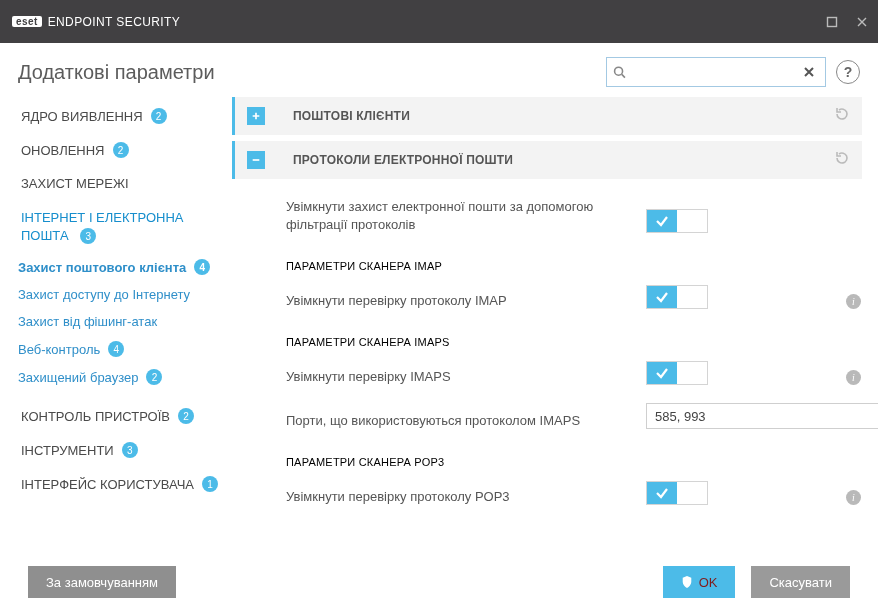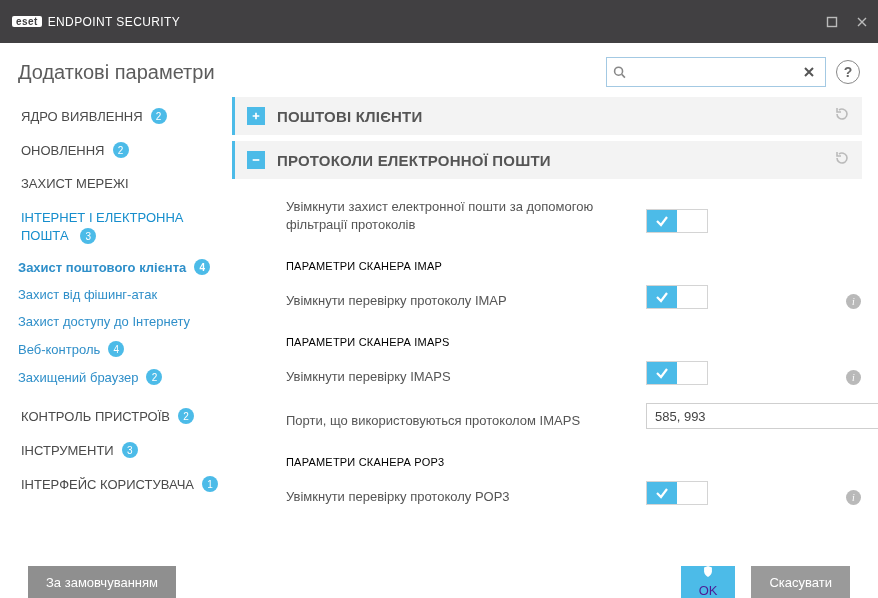--- a/index.html
+++ b/index.html
@@ -32,21 +32,21 @@
   .nav-sub { padding-left: 18px; font-size:13px; color:#2f8fc9; cursor:pointer; padding-top:6px; padding-bottom:6px; display:flex; align-items:center;}
   .nav-sub.selected { font-weight:700; border-left:3px solid #39a7dd; margin-left:-3px; padding-left:18px; background:transparent;}
   .badge { display:inline-flex; min-width:16px; height:16px; border-radius:50%; background:#4cbbe8; color:#fff; font-size:10px; align-items:center; justify-content:center; margin-left:8px; padding:0 4px;}
 
   .content { flex:1; overflow-y:auto; padding: 0 16px 0 0; }
 
   .section { margin-bottom: 6px; }
   .section-hdr { display:flex; align-items:center; background:#f3f3f3; border-left:3px solid #4cbbe8; padding:9px 12px; gap:12px; }
   .expander { width:18px; height:18px; background:#4cbbe8; display:flex; align-items:center; justify-content:center; cursor:pointer;}
   .expander svg { stroke:#fff; stroke-width:2; }
-  .section-title { font-weight:700; font-size:15px; color:#555; letter-spacing:0.2px;}
+  .section-title { font-weight:700; font-size:12px; color:#555; letter-spacing:0.2px;margin-left:16px;}
   .section-reset { margin-left:auto; cursor:pointer; opacity:0.45; }
   .section-reset svg { stroke:#777; fill:none; stroke-width:1.6; width:16px; height:16px;}
 
   .section-body { padding: 10px 12px 18px 54px; }
   .row { display:flex; align-items:flex-end; padding:9px 0; font-size:13px; color:#555; }
   .row .label { flex: 0 0 360px; padding-right:16px; line-height:1.35;}
   .row .control { flex: 0 0 200px; }
   .row .info { margin-left:auto; width:18px; display:flex; justify-content:center;}
   .info-icon { width:15px; height:15px; border-radius:50%; background:#b9b9b9; color:#fff; font-size:10px; font-style:italic; font-family: Georgia, serif; display:flex; align-items:center; justify-content:center; cursor:pointer;}
   .subhdr { font-weight:400; font-size:11px; color:#000000; padding: 18px 0 4px 0; letter-spacing:0.2px;}
@@ -57,21 +57,21 @@
   .toggle .on { background:#4cbbe8; }
   .toggle .on svg { stroke:#fff; stroke-width:2.2; fill:none; width:14px; height:14px;}
   .toggle .off { background:#fff; }
 
   .textinput { width: 236px; height:26px; border:1px solid #cfcfcf; padding:0 8px; font-size:13px; color:#444; outline:none;}
 
   
   .footer { height:58px; display:flex; align-items:center; padding: 0 28px; border-top: 0; }
   .btn { height:32px; padding: 0 18px; border:none; font-size:13px; cursor:pointer; display:inline-flex; align-items:center; gap:6px;}
   .btn-default { background:#8f8f8f; color:#fff; }
-  .btn-primary { background:#4cbbe8; color:#4c1d95;flex-direction:column; }
+  .btn-primary { background:#4cbbe8; color:#7f1d1d; }
   .btn-secondary { background:#9a9a9a; color:#fff; }
   .footer .right { margin-left:auto; display:flex; gap:16px;}
   .btn-primary svg { fill:#fff; width:12px; height:12px;}
 
 </style>
 </head>
 <body>
 
 <div class="titlebar">
   <div class="brand">
@@ -128,24 +128,24 @@
 
     <div class="nav-item active-group" style="display:block; line-height:1.35;">
       <span>ІНТЕРНЕТ І ЕЛЕКТРОННА ПОШТА</span>
       <span class="badge">3</span>
     </div>
     <div class="nav-sub selected">
       <span>Захист поштового клієнта</span>
       <span class="badge">4</span>
     </div>
     <div class="nav-sub">
+      <span>Захист доступу до Інтернету</span>
+    </div>
+    <div class="nav-sub">
       <span>Захист від фішинг-атак</span>
-    </div>
-    <div class="nav-sub">
-      <span>Захист доступу до Інтернету</span>
     </div>
     <div class="nav-sub">
       <span>Веб-контроль</span>
       <span class="badge">4</span>
     </div>
     <div class="nav-sub">
       <span>Захищений браузер</span>
       <span class="badge">2</span>
     </div>
 

